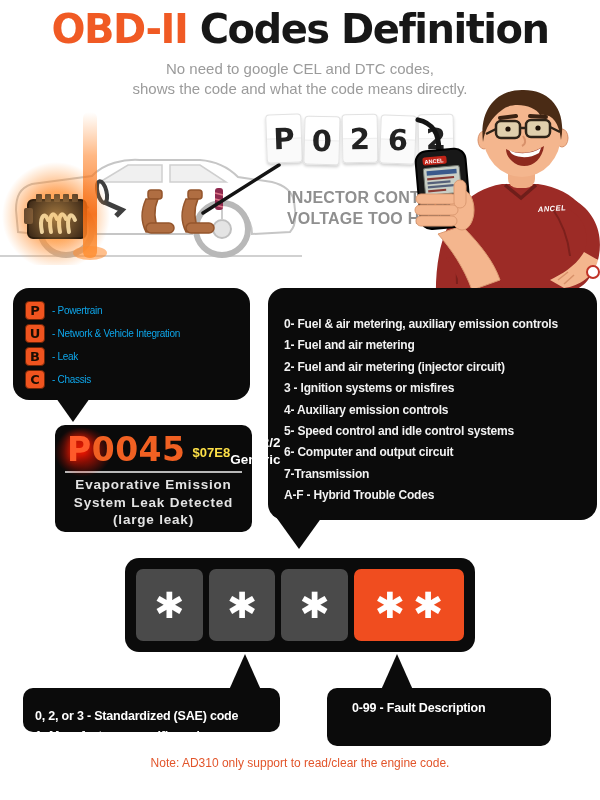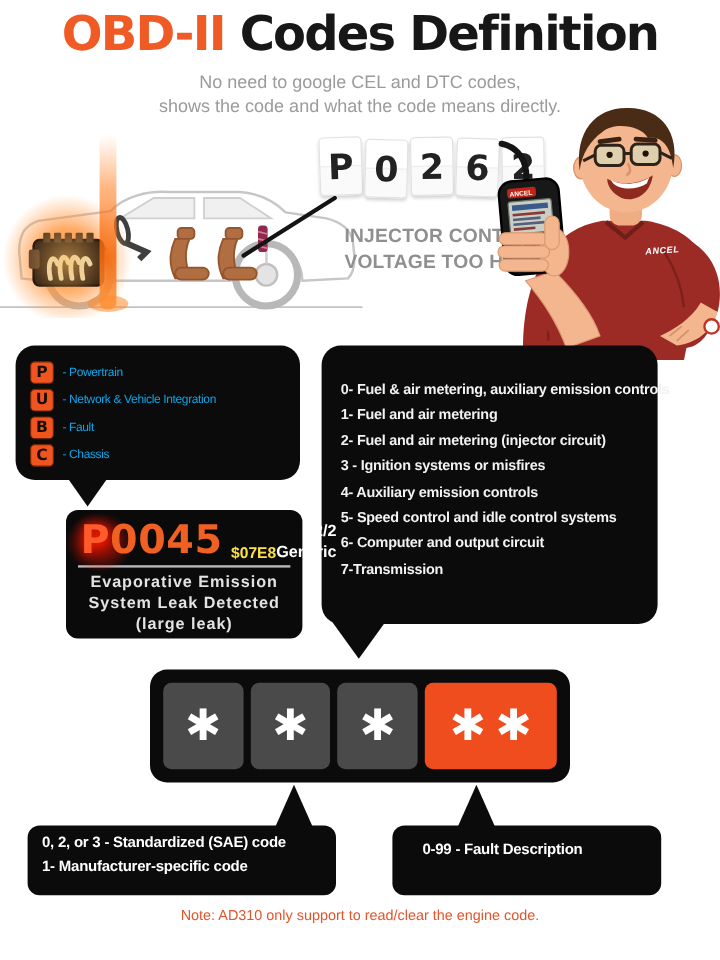--- a/index.html
+++ b/index.html
@@ -35,45 +35,45 @@
   .tail-up{position:absolute;width:0;height:0;z-index:5;
            border-left:16px solid transparent;border-right:16px solid transparent;
            border-bottom:36px solid #0b0b0b;}
   #legend-box{left:13px;top:288px;width:237px;height:112px;padding:11px 12px;box-sizing:border-box;}
   .legend-row{display:flex;align-items:center;height:23px;}
   .legend-letter{width:20px;height:19px;border-radius:4px;background:#f0541f;
                  border:1.5px solid #6e2506;box-sizing:border-box;margin-right:7px;
                  display:flex;align-items:center;justify-content:center;
                  font-family:"DejaVu Sans",sans-serif;font-weight:bold;font-size:13px;color:#1c0d02;}
   .legend-label{color:#0ea5e9;font-weight:normal;font-size:10px;letter-spacing:-.3px;white-space:nowrap;}
-  #digit-box{left:268px;top:288px;width:280px;height:232px;padding:26px 14px 0 16px;box-sizing:border-box;}
+  #digit-box{left:268px;top:288px;width:329px;height:232px;padding:26px 14px 0 16px;box-sizing:border-box;}
   .digit-line{color:#f2f2f2;font-weight:bold;font-size:12px;line-height:21.4px;
               letter-spacing:-.2px;white-space:nowrap;}
   
   #code-box{left:55px;top:425px;width:197px;height:107px;border-radius:10px;background:#0a0a0a;z-index:6;}
   .p-glow{position:absolute;left:-10px;top:-6px;width:76px;height:66px;border-radius:50%;
           background:radial-gradient(closest-side,rgba(255,20,0,.85),rgba(255,0,0,0) 75%);}
-  .code-top{position:relative;display:flex;align-items:flex-end;padding:6px 20px 0 12px;}
+  .code-top{position:relative;display:flex;align-items:center;padding:6px 20px 0 12px;}
   .code-big{font-family:"DejaVu Sans",sans-serif;font-weight:bold;font-size:33px;line-height:36px;
             letter-spacing:.5px;white-space:nowrap;}
   .code-big .pletter{color:#ff5a2a;text-shadow:0 0 9px rgba(255,30,0,.9);}
   .code-big .digits{color:#f06022;}
   .code-mod{color:#fde047;font-weight:bold;font-size:13px;margin:5px 0 0 7px;}
   .code-right{margin-left:auto;text-align:right;color:#fff;font-weight:bold;font-size:13.5px;line-height:17px;margin-top:3px;}
   .code-div{border-top:2px solid #b8b8b8;margin:3px 10px 3px 10px;}
   .code-desc{text-align:center;color:#e3e3e3;font-weight:bold;font-size:13.5px;
              line-height:17.5px;letter-spacing:.8px;}
   
   #ast-box{left:125px;top:558px;width:350px;height:94px;border-radius:14px;
            display:flex;gap:6px;padding:11px;box-sizing:border-box;}
   .ast-cell{flex:1;background:#4a4a4a;border-radius:7px;display:flex;align-items:center;
             justify-content:center;color:#fff;font-size:36px;font-weight:bold;
             font-family:"DejaVu Sans",sans-serif;letter-spacing:8px;text-indent:8px;}
   .ast-cell.hl{flex:1.65;background:#f04d1f;}
-  #label-left{left:23px;top:688px;width:257px;height:58px;border-radius:10px;padding:4px 12px;box-sizing:border-box;}
+  #label-left{left:23px;top:688px;width:257px;height:44px;border-radius:10px;padding:18px 12px;box-sizing:border-box;}
   #label-right{left:327px;top:688px;width:224px;height:58px;border-radius:10px;padding:10px 25px;box-sizing:border-box;}
   .label-line{color:#fff;font-weight:bold;font-size:12.5px;line-height:20px;letter-spacing:-.2px;white-space:nowrap;}
   
   #note{position:absolute;left:0;top:751px;width:600px;text-align:center;color:#e2552b;
         font-weight:normal;font-size:12px;line-height:24px;}
   .abs{position:absolute;}
 </style>
 </head>
 <body>
 
@@ -266,38 +266,39 @@
     <div class="legend-row">
       <span class="legend-letter">P</span>
       <span class="legend-label">- Powertrain</span>
     </div>
     <div class="legend-row">
       <span class="legend-letter">U</span>
       <span class="legend-label">- Network &amp; Vehicle Integration</span>
     </div>
     <div class="legend-row">
       <span class="legend-letter">B</span>
-      <span class="legend-label">- Fault</span>
+      <span class="legend-label">- Leak</span>
     </div>
     <div class="legend-row">
       <span class="legend-letter">C</span>
       <span class="legend-label">- Chassis</span>
     </div>
   </div>
   <div class="tail-down" style="left:56px;top:398px;"></div>
 
   <div class="bubble" id="digit-box">
     <div class="digit-line">0- Fuel &amp; air metering, auxiliary emission controls</div>
     <div class="digit-line">1- Fuel and air metering</div>
     <div class="digit-line">2- Fuel and air metering (injector circuit)</div>
     <div class="digit-line">3 - Ignition systems or misfires</div>
     <div class="digit-line">4- Auxiliary emission controls</div>
     <div class="digit-line">5- Speed control and idle control systems</div>
     <div class="digit-line">6- Computer and output circuit</div>
     <div class="digit-line">7-Transmission</div>
+    <div class="digit-line">A-F - Hybrid Trouble Codes</div>
   </div>
   <div class="tail-down" style="left:276px;top:517px;border-left-width:23px;border-right-width:23px;border-top-width:32px;"></div>
 
   <div class="bubble" id="code-box">
     <div class="p-glow"></div>
     <div class="code-top">
       <span class="code-big"><span class="pletter">P</span><span class="digits">0045</span></span>
       <span class="code-mod">$07E8</span>
       <span class="code-right">
         <div>2/2</div>

